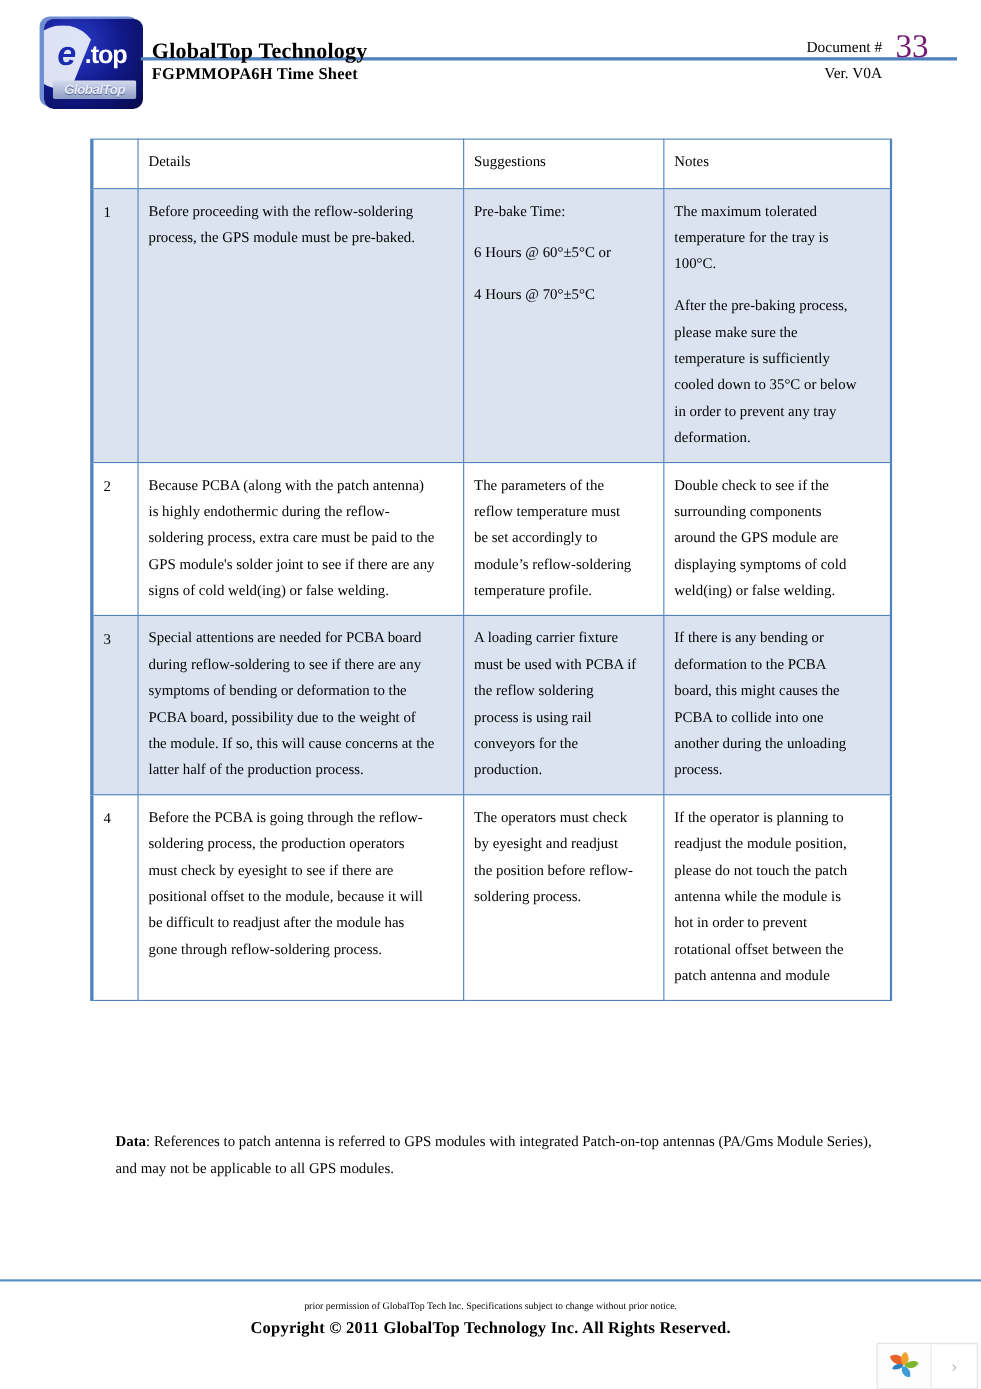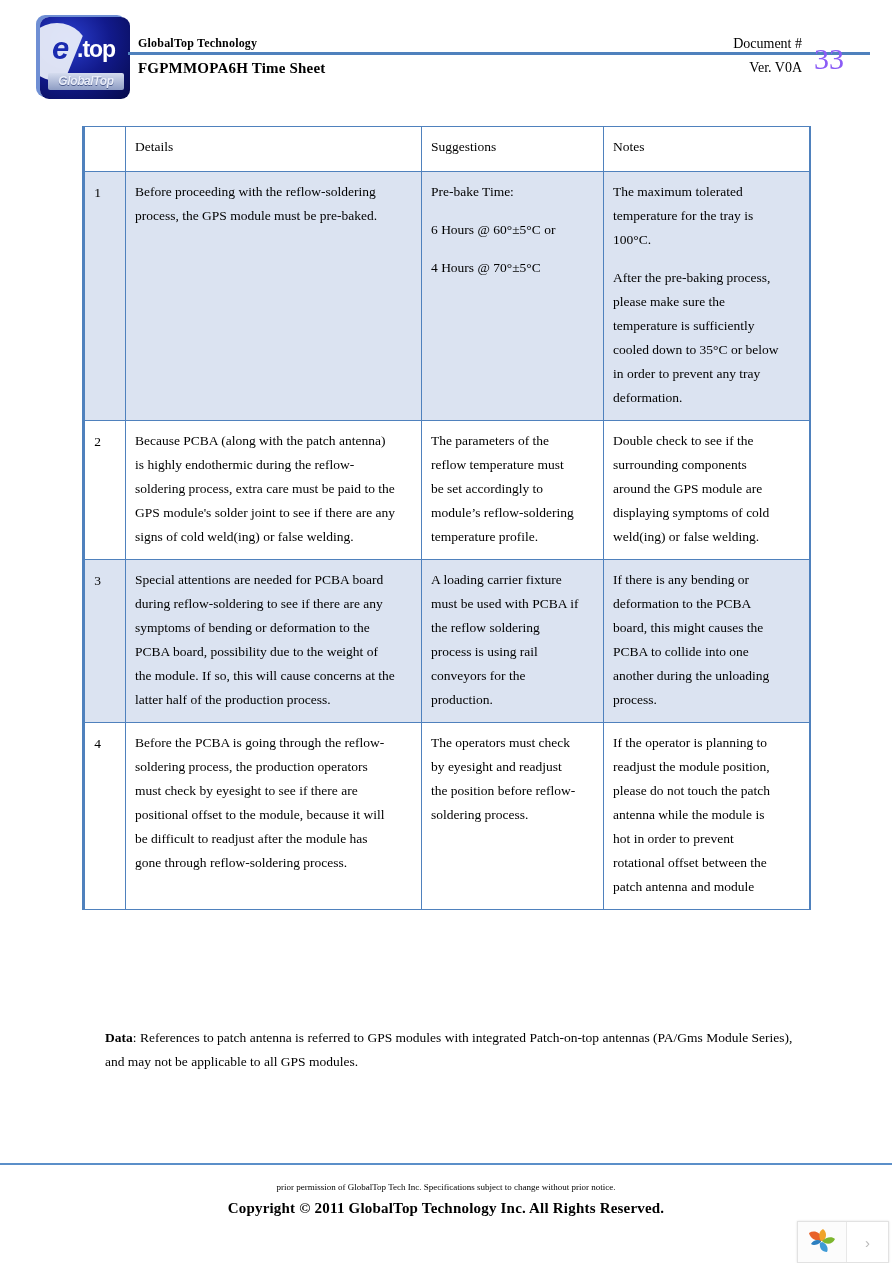--- a/index.html
+++ b/index.html
@@ -94,21 +94,21 @@
     left: 128px;
     top: 52px;
     width: 742px;
     height: 3px;
     background: #4f81bd;
   }
   .hdr-company {
     position: absolute;
     left: 138px;
     top: 36px;
-    font-size: 12px;
+    font-size: 20px;
     font-weight: bold;
     letter-spacing: .2px;
   }
   .hdr-sheet {
     position: absolute;
     left: 138px;
     top: 60px;
     font-size: 15px;
     font-weight: bold;
     letter-spacing: .2px;
@@ -121,23 +121,23 @@
   }
   .hdr-ver {
     position: absolute;
     right: 90px;
     top: 60px;
     font-size: 14px;
   }
   .hdr-pageno {
     position: absolute;
     right: 48px;
-    top: 42px;
+    top: 26px;
     font-size: 30px;
-    color: #8b5cf6;
+    color: #701a75;
     font-family: "Liberation Serif", serif;
     margin-left: 32px;
   }
 
   
   #spec-table {
     position: absolute;
     left: 82px;
     top: 126px;
     width: 726px;

